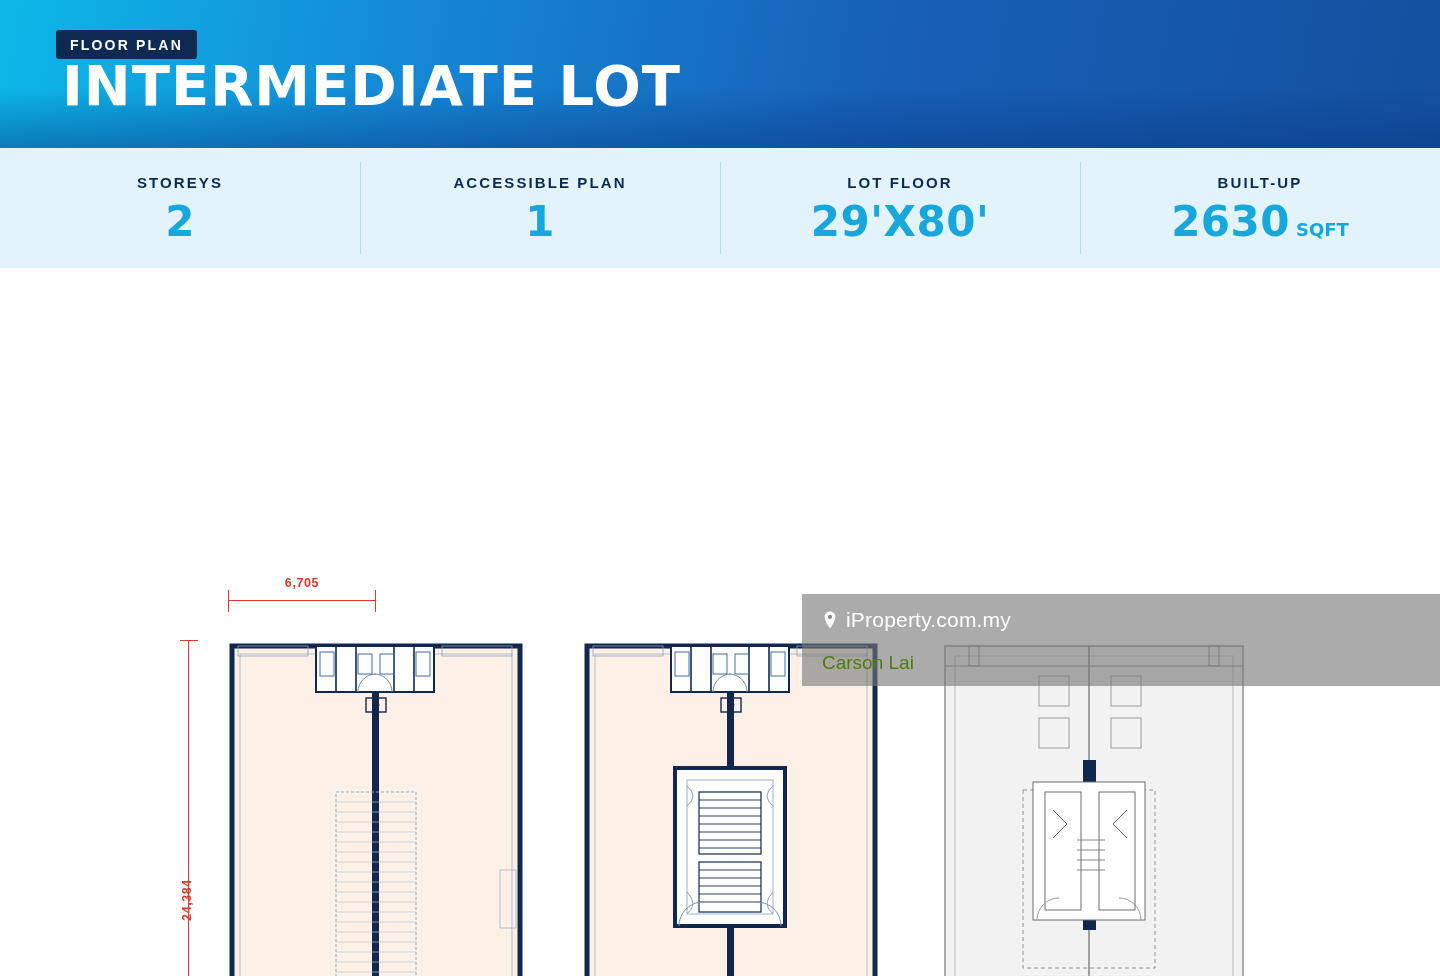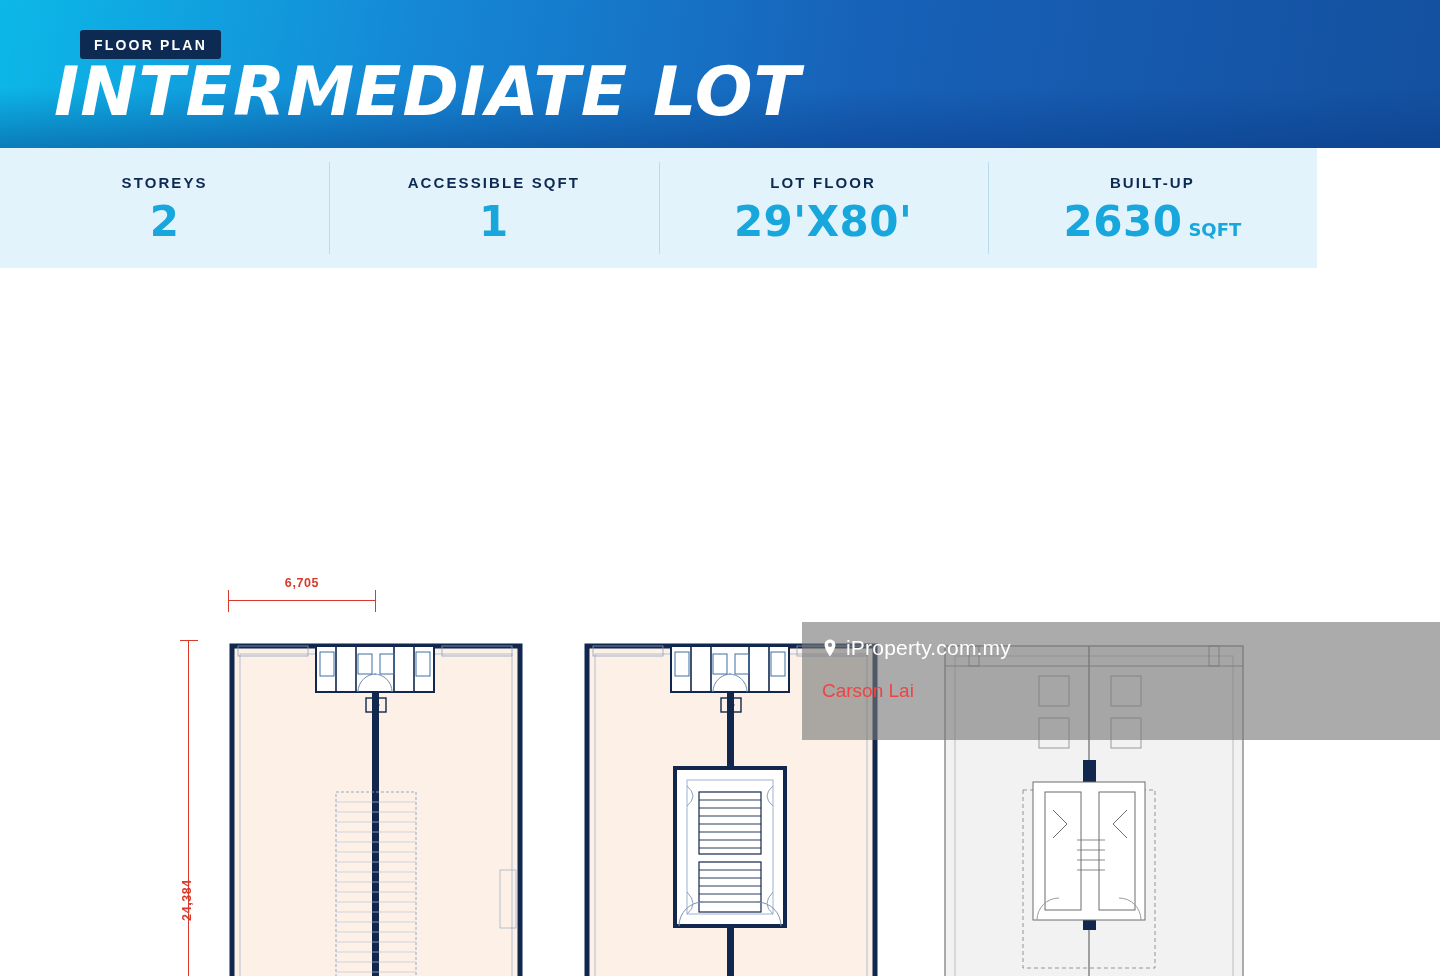--- a/index.html
+++ b/index.html
@@ -18,45 +18,44 @@
     width:1440px; height:148px;
     background:linear-gradient(100deg,#0cb8e8 0%, #1589d6 28%, #1761b8 60%, #14509f 100%);
     overflow:hidden;
   }
   .header:after{
     content:"";
     position:absolute; left:0; bottom:0; width:100%; height:60px;
     background:linear-gradient(180deg, rgba(10,60,140,0) 0%, rgba(8,55,130,0.45) 100%);
   }
   .badge {
-    position:absolute; left:80px; top:30px;
+    position:absolute; left:56px; top:30px;
     background:#0d2a52;
     color:#ffffff;
     font-size:14px;
     font-weight:bold;
     letter-spacing:2.2px;
     padding:7px 14px 6px 14px;
     border-radius:3px;
     z-index:3;
   }
   .title {
-    position:absolute; left:54px; top:58px;
+    position:absolute; left:62px; top:58px;
     color:#ffffff;
-    font-size:68px;
+    font-size:56px;
     font-weight:bold;
     letter-spacing:1px;
     line-height:1;
     z-index:3;
     font-family:"DejaVu Sans", sans-serif;
-    font-style:italic;
   }
 
   
   .specbar {
-    width:1317px; height:120px;
+    width:1440px; height:120px;
     background:#e3f3fb;
     display:flex;
   }
   .spec {
     flex:1 1 0;
     position:relative;
     display:flex;
     flex-direction:column;
     align-items:center;
     justify-content:center;
@@ -136,54 +135,54 @@
     white-space:nowrap;
   }
 
   .plan {
     position:absolute;
   }
 
   
   .watermark {
     position:absolute;
-    left:802px; top:622px;
-    width:638px; height:118px;
+    left:802px; top:594px;
+    width:638px; height:92px;
     background:rgba(120,120,120,0.62);
     z-index:40;
   }
   .wm-row { position:absolute; left:18px; top:14px; display:flex; align-items:center; }
   .wm-pin { width:20px; height:20px; margin-right:6px; }
   .wm-brand {
     color:#ffffff; font-size:21px; letter-spacing:0.2px;
   }
   .wm-user {
     position:absolute; left:20px; top:58px;
-    color:#ef4444; font-size:19px;
+    color:#4d7c0f; font-size:19px;
   }
 </style>
 </head>
 <body>
 
 <div class="header">
   <div class="badge">FLOOR PLAN</div>
   <div class="title">INTERMEDIATE LOT</div>
 </div>
 
 <div class="specbar">
 
   <div class="spec">
     <div class="spec-label">STOREYS</div>
     <div class="spec-value">
       <span>2</span>
     </div>
   </div>
 
   <div class="spec">
-    <div class="spec-label">ACCESSIBLE SQFT</div>
+    <div class="spec-label">ACCESSIBLE PLAN</div>
     <div class="spec-value">
       <span>1</span>
     </div>
   </div>
 
   <div class="spec">
     <div class="spec-label">LOT FLOOR</div>
     <div class="spec-value">
       <span>29'X80'</span>
     </div>

